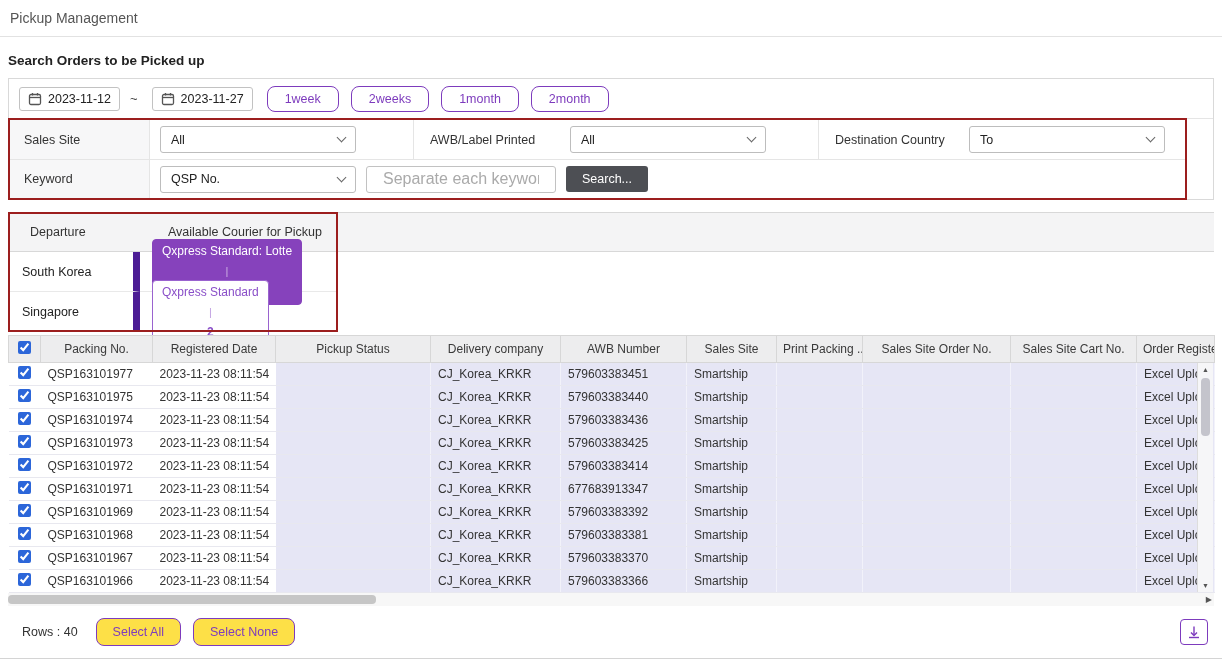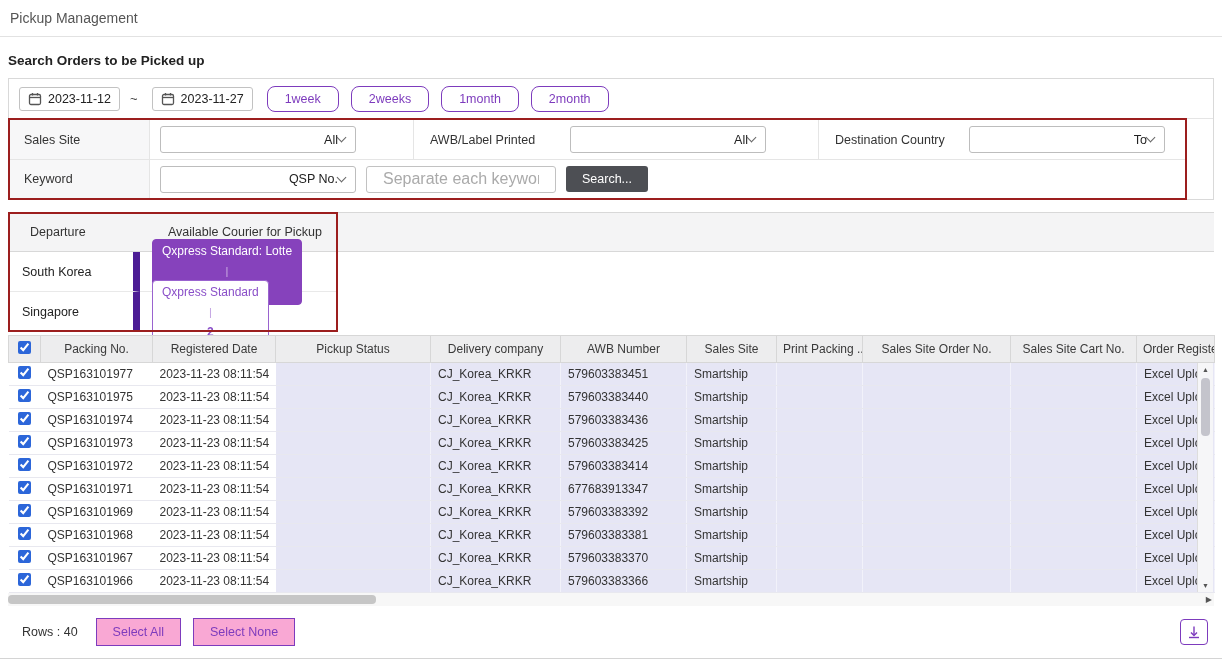--- a/index.html
+++ b/index.html
@@ -24,21 +24,21 @@
   .red-zone .f-row { height:39px; }
 
   .date-field { display:flex; align-items:center; gap:6px; border:1px solid #c2c2c2; border-radius:3px;
     padding:4px 8px; margin-left:10px; font-size:12.5px; background:#fff; }
   .tilde { margin:0 4px 0 10px; color:#444; }
 
   .qbtn { border:1px solid #7d3bbd; color:#7d3bbd; background:#fff; border-radius:8px;
     padding:5px 17px; font-size:12.5px; margin-left:12px; cursor:pointer; font-family:inherit; }
   .qbtn:first-of-type { margin-left:14px; }
 
-  .select { display:flex; align-items:center; justify-content:flex-end; width:196px; height:27px;
+  .select { display:flex; align-items:center; justify-content:space-between; width:196px; height:27px;
     border:1px solid #bdbdbd; border-radius:3px; background:#fff; padding:0 10px; margin-left:10px;
     font-size:12.5px; color:#222; cursor:pointer; flex:none; }
   .chev { width:7px; height:7px; border-right:1.4px solid #666; border-bottom:1.4px solid #666;
     transform:rotate(45deg); margin-top:-4px; flex:none; }
   .v-sep { align-self:stretch; border-left:1px solid #e5e5e5; }
   .sep1 { margin-left:57px; } .sep2 { margin-left:52px; }
   .inline-label { padding-left:16px; width:146px; font-size:12.5px; color:#333; flex:none; }
   .inline-label.w140 { width:140px; }
 
   .kw-input { width:190px; height:27px; border:1px solid #c2c2c2; border-radius:3px; margin-left:10px;
@@ -88,21 +88,21 @@
     border-radius:4px; cursor:grab; }
 
   .hscroll { position:relative; height:13px; margin:0 8px; background:#f7f7f7; }
   .hs-thumb { position:absolute; left:0; top:2px; width:368px; height:9px; background:#c6c6c6;
     border-radius:4px; cursor:grab; }
   .hs-right { position:absolute; right:2px; top:2px; font-size:8px; color:#555; cursor:pointer; }
 
   
   .footer { display:flex; align-items:center; margin:12px 14px 0 22px; }
   .rows-count { font-size:12.5px; color:#333; margin-right:18px; }
-  .obtn { border:1px solid #7d3bbd; color:#7d3bbd; background:#f9a8d4; border-radius:0;
+  .obtn { border:1px solid #7d3bbd; color:#7d3bbd; background:#fde047; border-radius:8px;
     padding:6px 16px; font-size:12.5px; margin-right:12px; cursor:pointer; font-family:inherit; }
   .spacer { flex:1; }
   .icon-btn { width:28px; height:26px; border:1px solid #7d3bbd; border-radius:4px; background:#fff;
     display:flex; align-items:center; justify-content:center; cursor:pointer; }
   .bottom-line { border-top:1px solid #d4d4d4; margin-top:12px; }
 </style>
 </head>
 <body>
 
 <div class="tabs">

